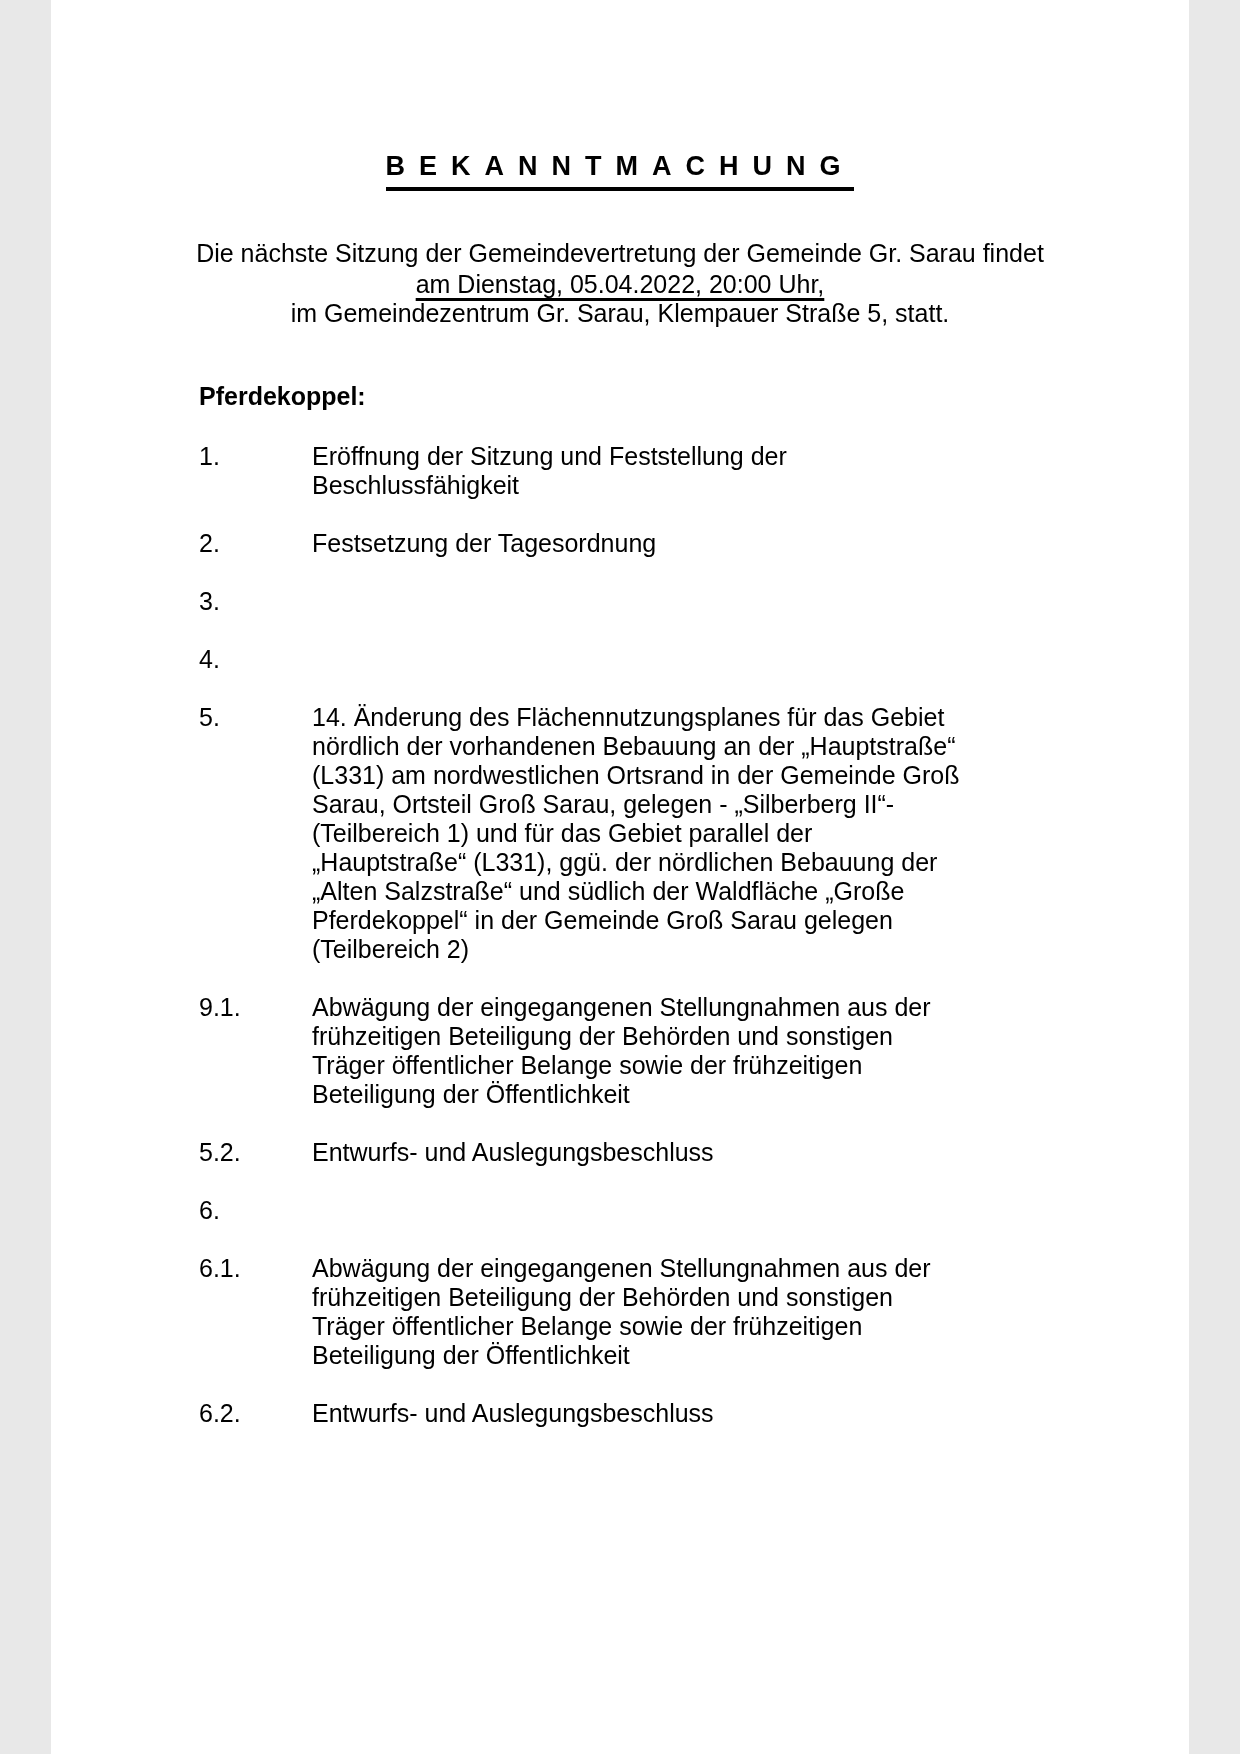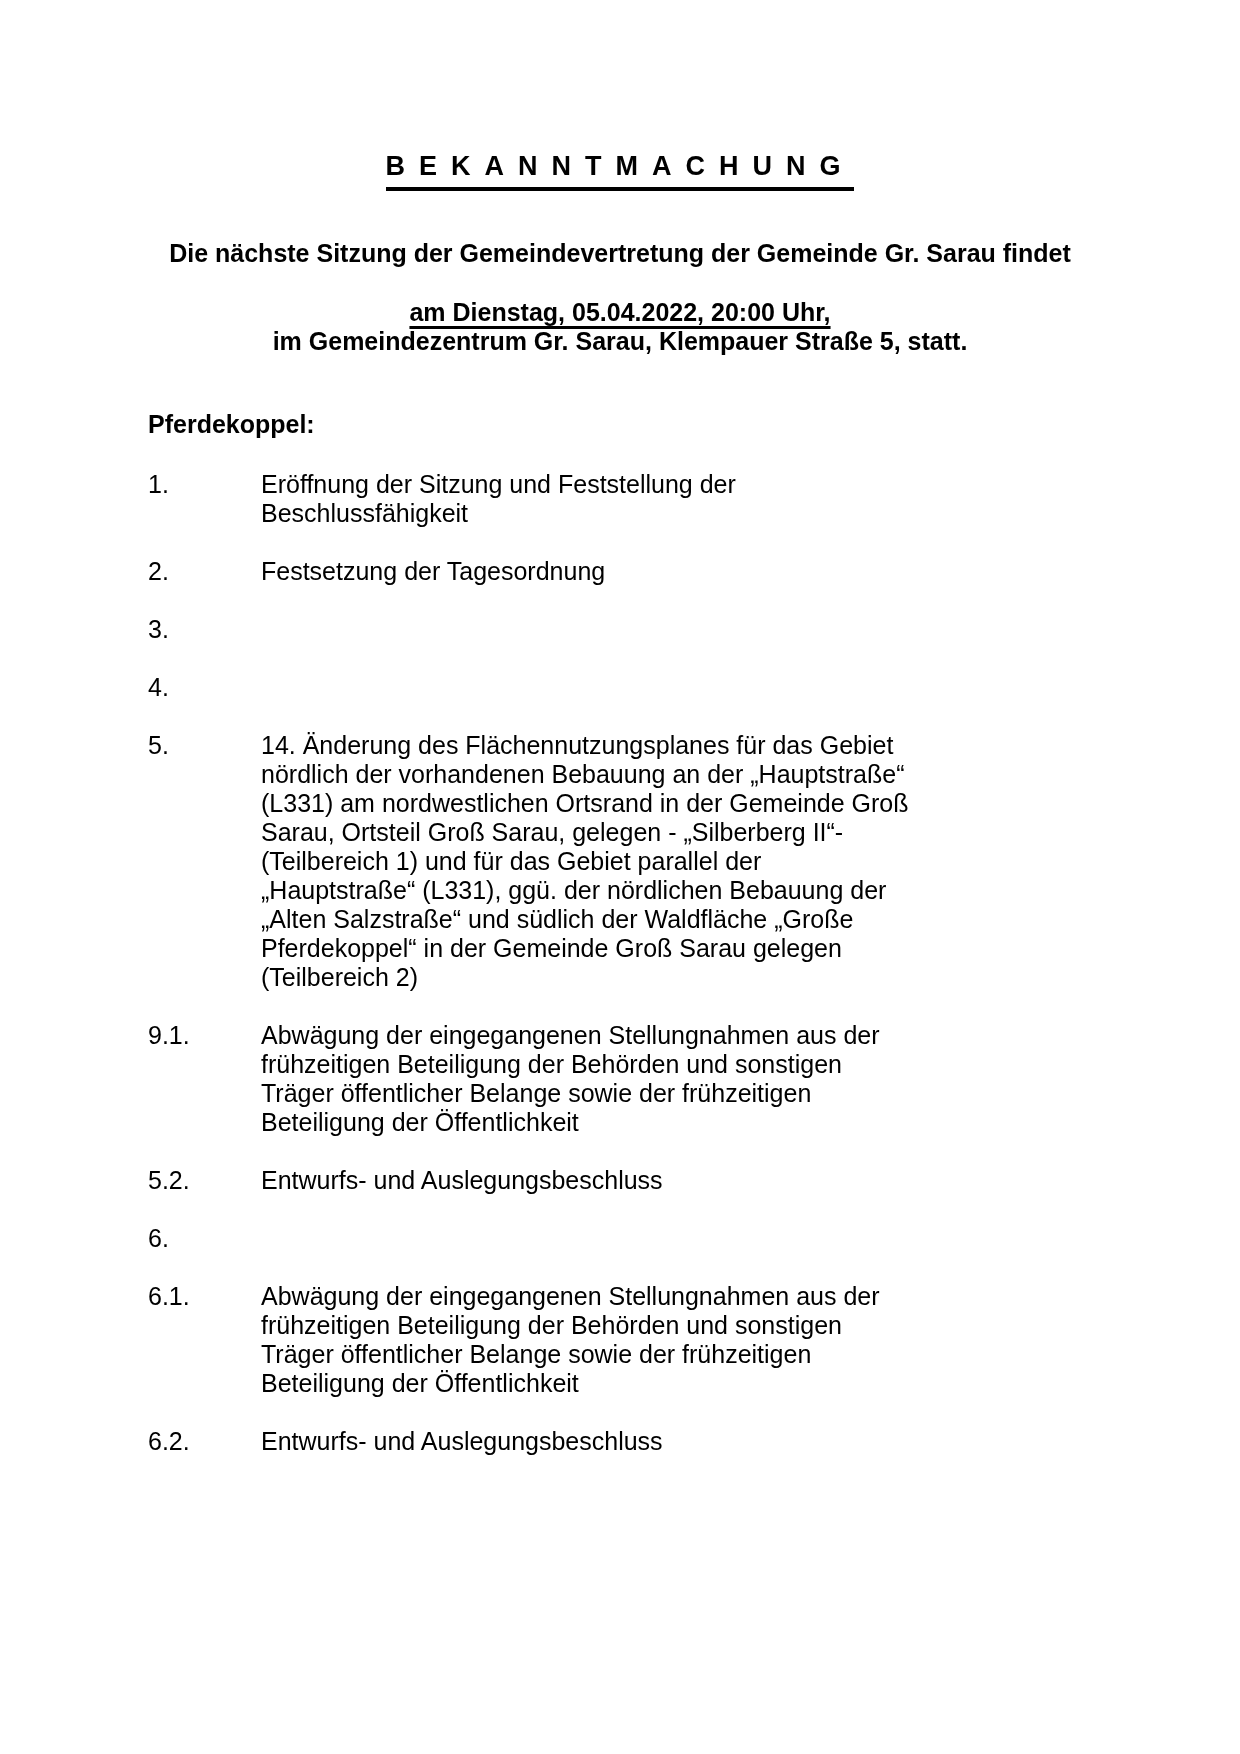--- a/index.html
+++ b/index.html
@@ -2,21 +2,21 @@
 <html lang="de"><head>
 <meta charset="utf-8">
 <style>
   html, body { margin: 0; padding: 0; }
   body {
     background: #e8e8e8;
     font-family: "Liberation Sans", "DejaVu Sans", sans-serif;
   }
   .page {
     position: relative;
-    width: 1240px;
+    width: 1138px;
     height: 1754px;
     margin: 0 auto;
     background: #ffffff;
     color: #000000;
     font-size: 25px;
     line-height: 29px;
     overflow: hidden;
   }
   .title-wrap {
     margin-top: 150px;
@@ -27,24 +27,24 @@
     font-size: 27px;
     line-height: 33px;
     font-weight: bold;
     letter-spacing: 14px;
     padding-bottom: 4px;
     border-bottom: 4px solid #000;
     white-space: nowrap;
   }
   .intro-line {
     text-align: center;
-    font-weight: bold;
+    font-weight: normal;
   }
   .intro-1 { margin-top: 48px; }
-  .intro-2 { margin-top: 30px; }
+  .intro-2 { margin-top: 2px; }
   .intro-3 { }
   .underlined {
     text-decoration: underline;
     text-decoration-thickness: 3px;
     text-underline-offset: 5px;
   }
   .agenda-heading {
     margin-top: 54px;
     margin-left: 148px;
     font-weight: bold;

